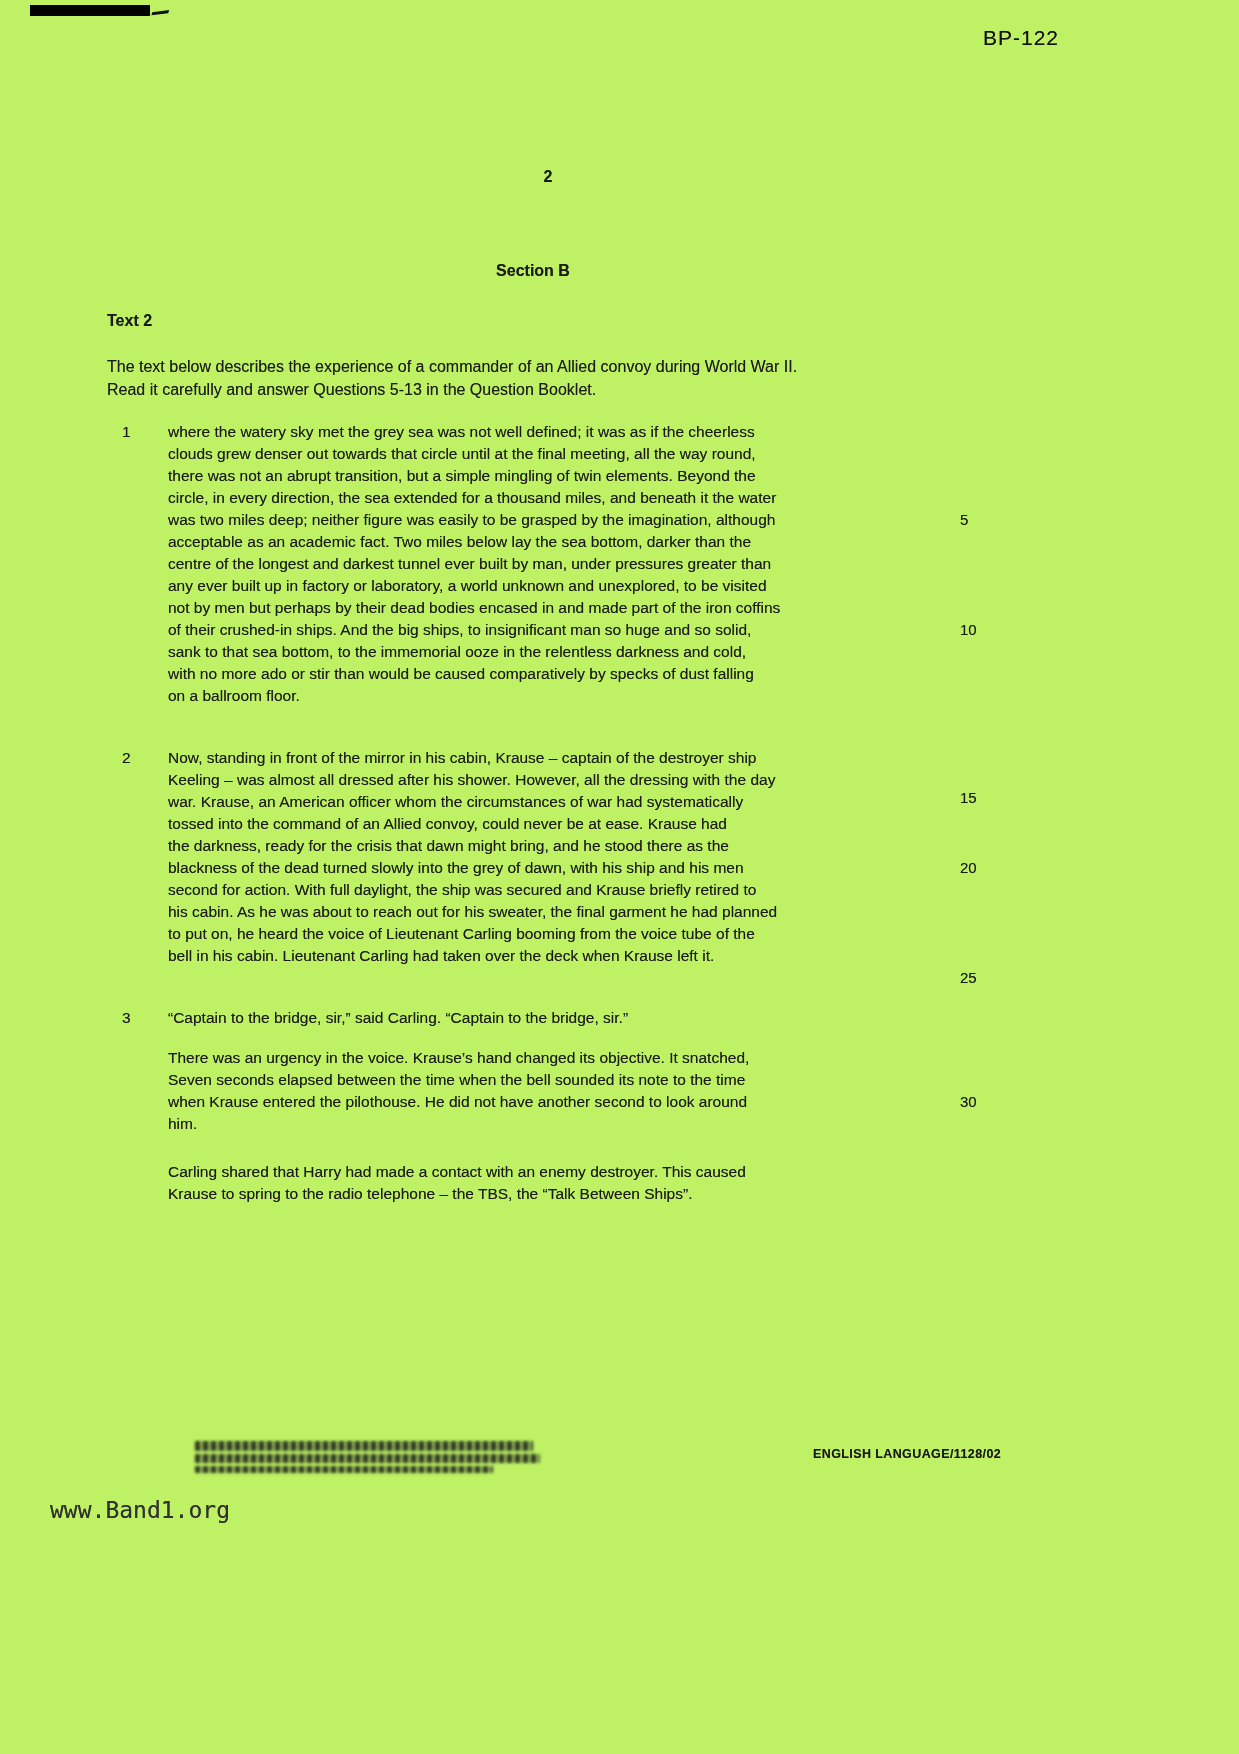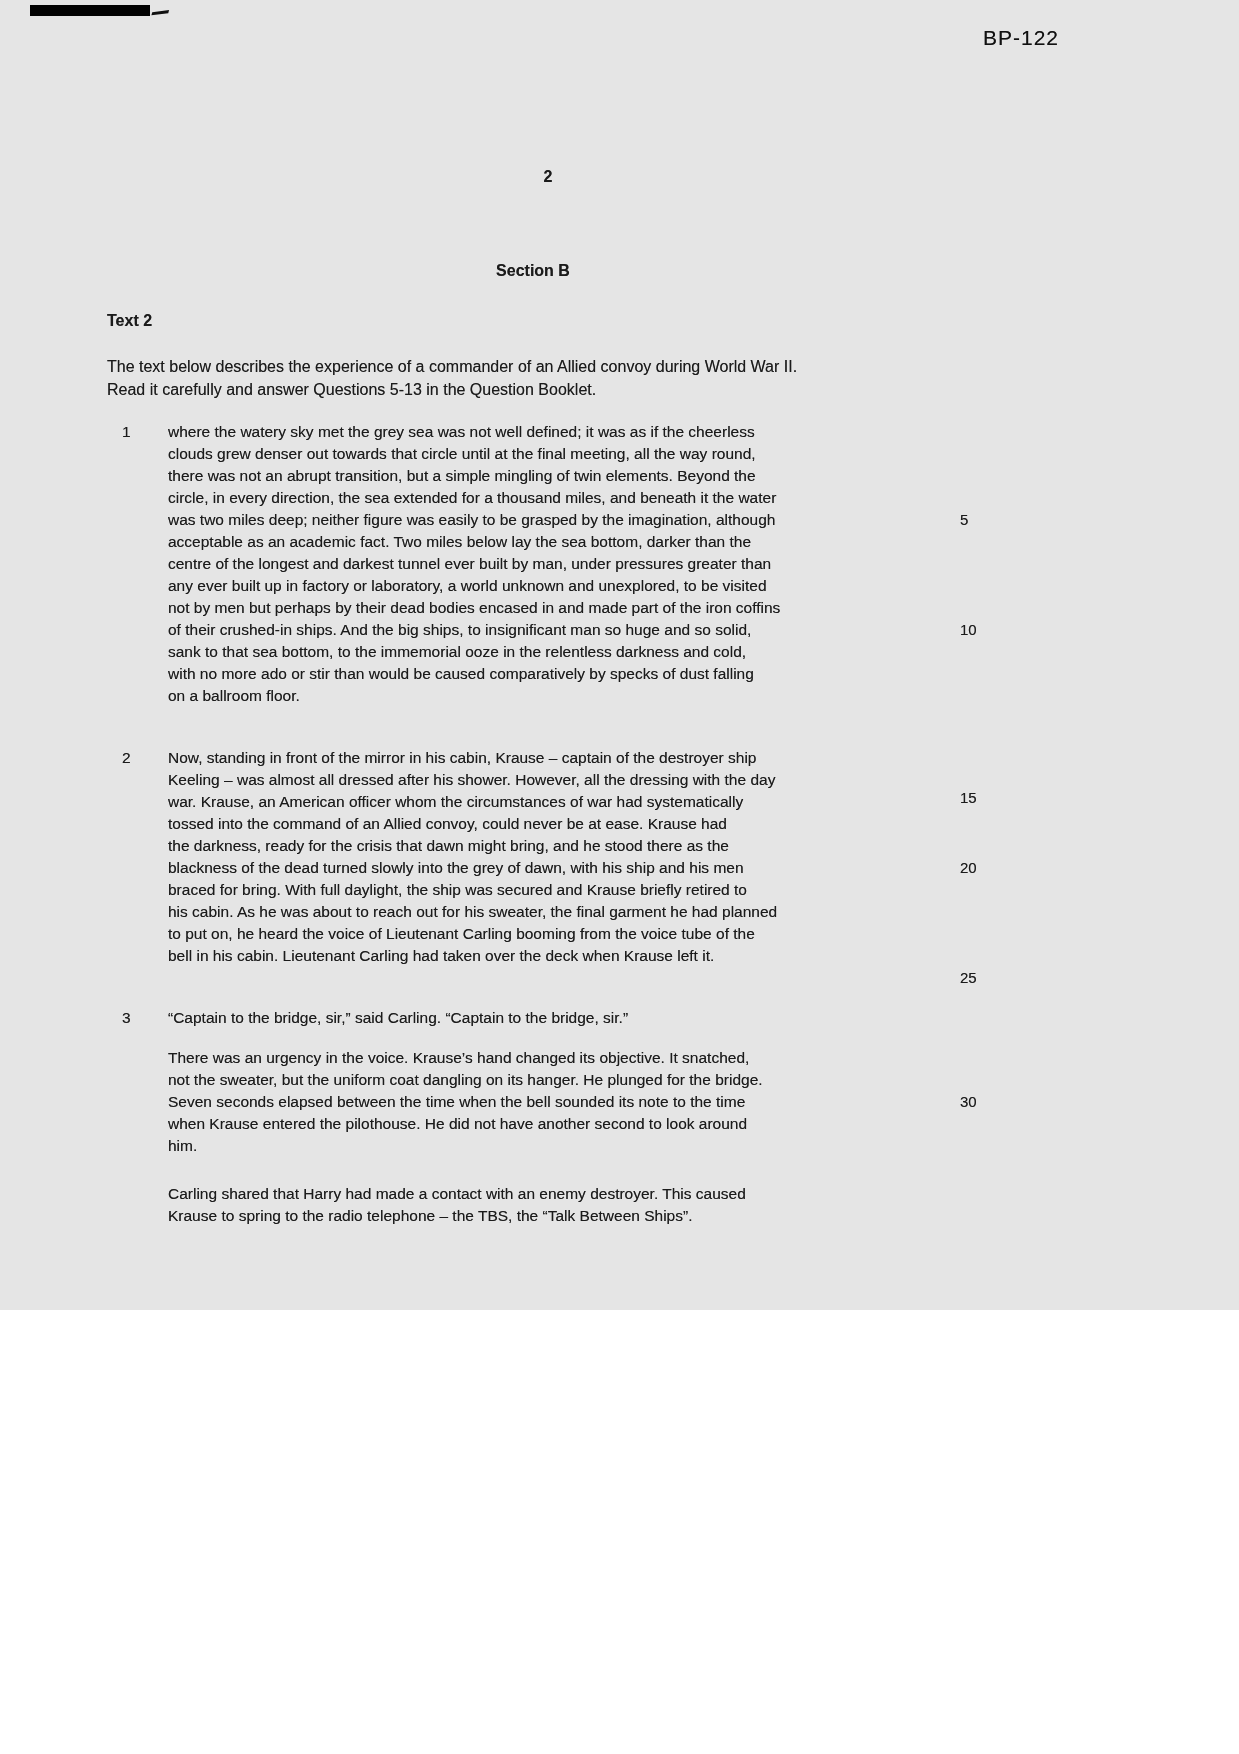--- a/index.html
+++ b/index.html
@@ -1,20 +1,20 @@
 <!DOCTYPE html>
 <html><head>
 <meta charset="utf-8">
 <style>
   * { margin:0; padding:0; box-sizing:border-box; }
   html,body { background:#ffffff; }
   .page {
     position:relative;
-    width:1239px; height:1310px;
-    background:#e5e5e5;
+    width:1239px; height:1754px;
+    background:#bef264;
     font-family:"Liberation Sans", sans-serif;
     color:#1e1e1e;
     overflow:hidden;
     padding-left:32px;
   }
   .scan-soft {
     position:absolute; inset:0;
     filter: blur(0.3px) contrast(1.03);
     text-shadow: 0 0 0.5px rgba(25,25,25,0.55);
   }
@@ -131,40 +131,39 @@
         </div>
         <div class="para">
           <div class="para-num">2</div>
           <div class="para-lines">
             <div class="pline">Now, standing in front of the mirror in his cabin, Krause – captain of the destroyer ship</div>
             <div class="pline">Keeling – was almost all dressed after his shower. However, all the dressing with the day</div>
             <div class="pline">war. Krause, an American officer whom the circumstances of war had systematically</div>
             <div class="pline">tossed into the command of an Allied convoy, could never be at ease. Krause had</div>
             <div class="pline">the darkness, ready for the crisis that dawn might bring, and he stood there as the</div>
             <div class="pline">blackness of the dead turned slowly into the grey of dawn, with his ship and his men</div>
-            <div class="pline">braced for bring. With full daylight, the ship was secured and Krause briefly retired to</div>
+            <div class="pline">second for action. With full daylight, the ship was secured and Krause briefly retired to</div>
             <div class="pline">his cabin. As he was about to reach out for his sweater, the final garment he had planned</div>
             <div class="pline">to put on, he heard the voice of Lieutenant Carling booming from the voice tube of the</div>
             <div class="pline">bell in his cabin. Lieutenant Carling had taken over the deck when Krause left it.</div>
             <span class="line-num" style="top: 8px; margin-top: 32px;">15</span>
             <span class="line-num" style="top: 110px;">20</span>
             <span class="line-num" style="top: 220px; text-align: center;">25</span>
           </div>
         </div>
         <div class="para">
           <div class="para-num">3</div>
           <div class="para-lines">
             <div class="pline">“Captain to the bridge, sir,” said Carling. “Captain to the bridge, sir.”</div>
           </div>
         </div>
         <div class="para">
           <div class="para-num"></div>
           <div class="para-lines">
             <div class="pline">There was an urgency in the voice. Krause’s hand changed its objective. It snatched,</div>
-            <div class="pline">not the sweater, but the uniform coat dangling on its hanger. He plunged for the bridge.</div>
             <div class="pline">Seven seconds elapsed between the time when the bell sounded its note to the time</div>
             <div class="pline">when Krause entered the pilothouse. He did not have another second to look around</div>
             <div class="pline">him.</div>
             <span class="line-num" style="top: 44px;">30</span>
           </div>
         </div>
         <div class="para">
           <div class="para-num"></div>
           <div class="para-lines">
             <div class="pline">Carling shared that Harry had made a contact with an enemy destroyer. This caused</div>

